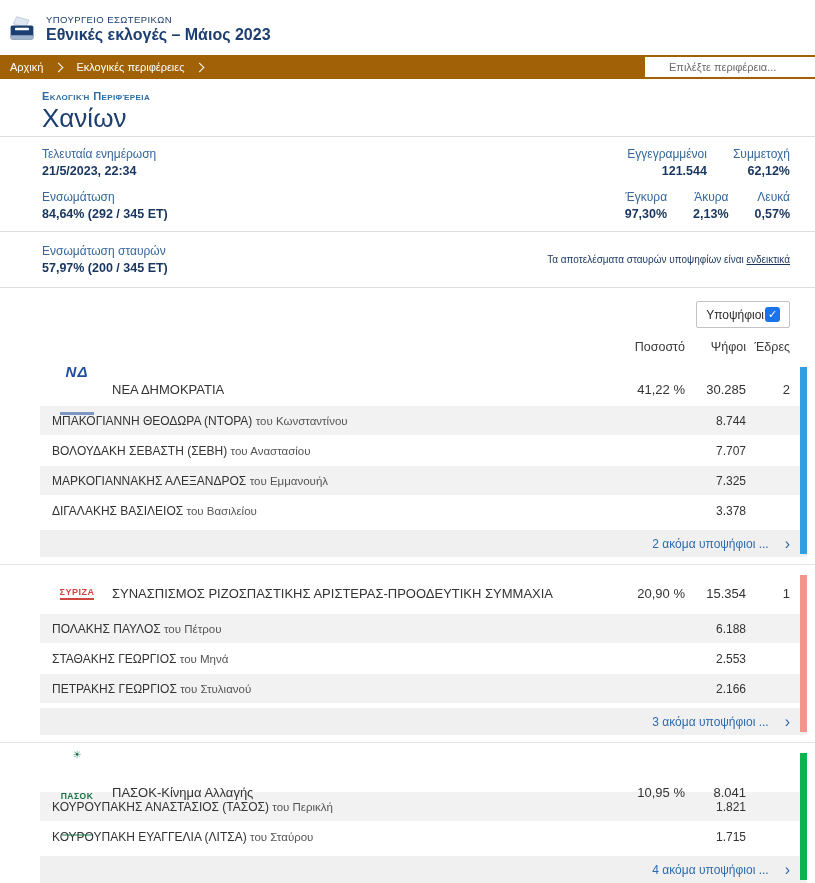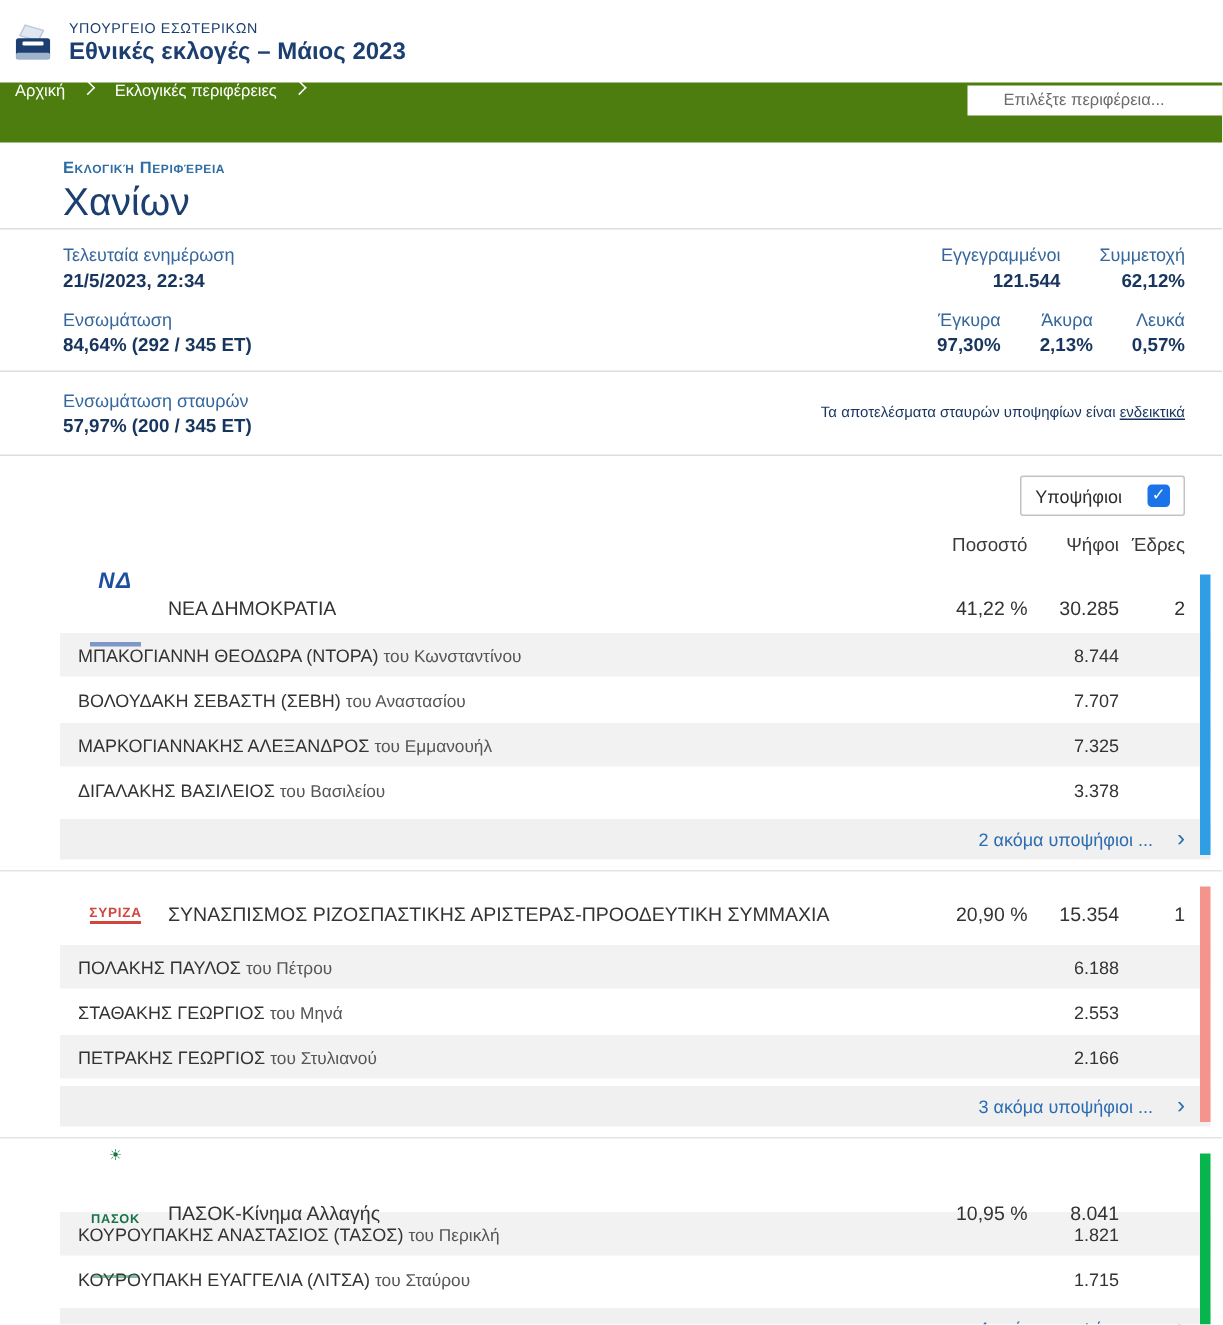--- a/index.html
+++ b/index.html
@@ -7,21 +7,21 @@
   body { font-family:"Liberation Sans","DejaVu Sans",sans-serif; color:#333; }
   .page { position:relative; width:815px; height:883px; overflow:hidden; background:#fff; margin:0 auto; }
 
   
   .site-header { display:flex; align-items:center; gap:10px; padding:10px 0 7px 8px; height:55px; }
   .logo-box { width:28px; height:28px; flex:0 0 auto; }
   .titles .ministry { font-size:9.5px; letter-spacing:.4px; color:#1c3e70; }
   .titles .title { font-size:16px; font-weight:700; color:#1c3e70; margin-top:1px; }
 
   
-  .breadcrumb { position:relative; height:40px; background:#4d7c0f; display:flex; }
+  .breadcrumb { position:relative; height:24px; background:#a16207; display:flex; align-items:center; }
   .crumb { color:#fff; font-size:11px; padding:0 4px 0 10px; text-decoration:none; cursor:pointer; }
   .crumb2 { padding-left:8px; }
   .sep { width:7px; height:7px; border-top:1.5px solid #fff; border-right:1.5px solid #fff;
          transform:rotate(45deg); margin:0 6px 0 8px; flex:0 0 auto; }
   .region-search { position:absolute; right:0; top:2px; width:170px; height:20px; border:0;
                    padding:0 24px; font-size:11px; font-family:inherit; color:#333; outline:none; }
   .region-search::placeholder { color:#6b6b6b; }
 
   
   .region-row { display:flex; justify-content:space-between; align-items:flex-start; padding:11px 7px 0 42px; height:57px; }
@@ -40,21 +40,21 @@
   .stat .val { font-size:12.5px; color:#17355e; font-weight:700; margin-top:3px; }
   .right-group { display:flex; gap:26px; }
   .right-group .stat { text-align:right; }
   .cross { border-bottom:1px solid #ddd; padding:8px 0 10px; }
   .cross .stats-row { align-items:center; }
   .note { font-size:10px; color:#17355e; }
   .note a { color:#17355e; text-decoration:underline; cursor:pointer; }
 
   
   .toggle-row { display:flex; justify-content:flex-end; margin:13px 25px 12px 0; }
-  .toggle-box { display:flex; align-items:center; gap:17px; border:1px solid #c3c3c3; border-radius:2px;
+  .toggle-box { display:flex; align-items:center; gap:1px; border:1px solid #c3c3c3; border-radius:2px;
                 background:#fff; padding:5px 9px; cursor:pointer; }
   .toggle-box .tlabel { font-size:12px; color:#2b2b2b; }
   .cb { width:15px; height:15px; background:#1a73e8; border-radius:3px; color:#fff; font-size:11px;
         display:flex; align-items:center; justify-content:center; line-height:1; }
 
   .headers-row { display:grid; grid-template-columns:1fr 95px 61px 44px; align-items:center;
                  margin:0 8px 10px 40px; padding:0 17px 0 14px; }
   .headers-row span { font-size:12.5px; color:#3a3a3a; text-align:right; }
 
   .party { position:relative; margin:0 8px 0 40px; }

